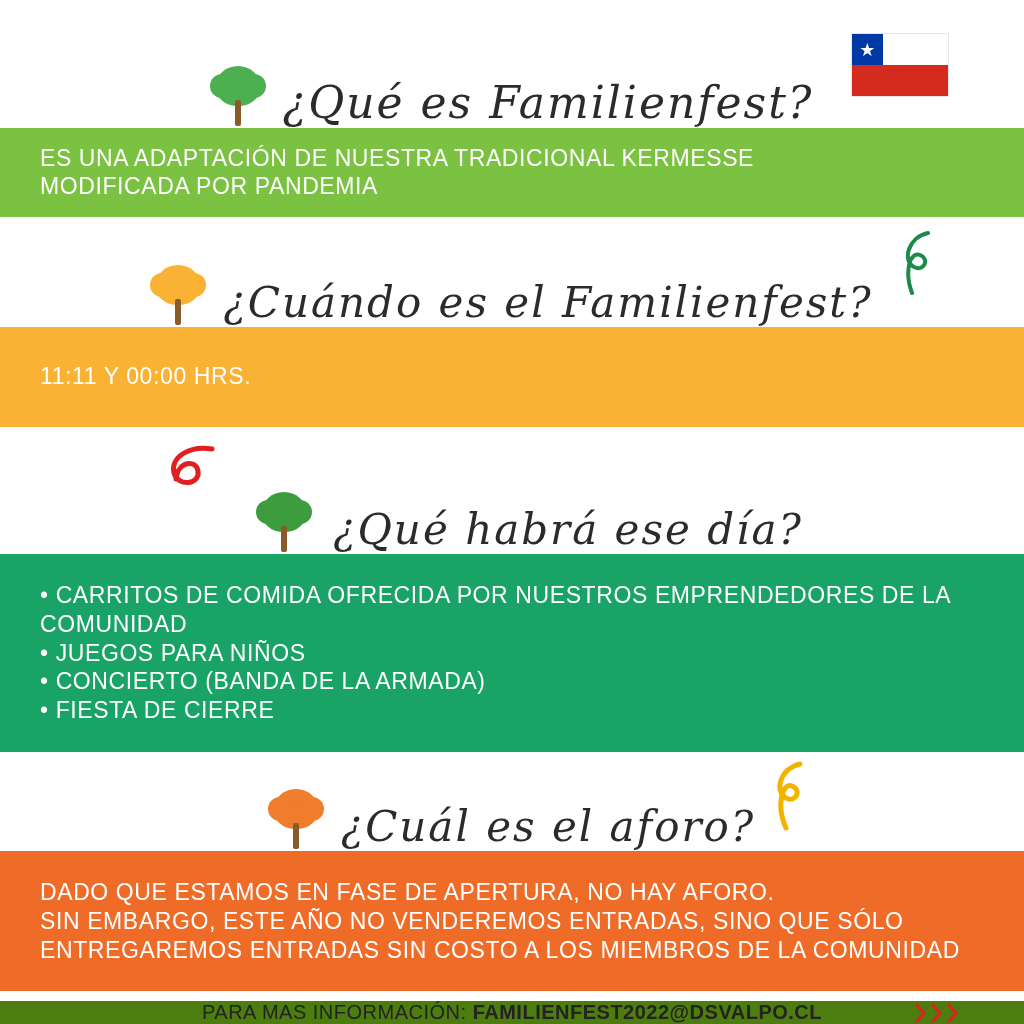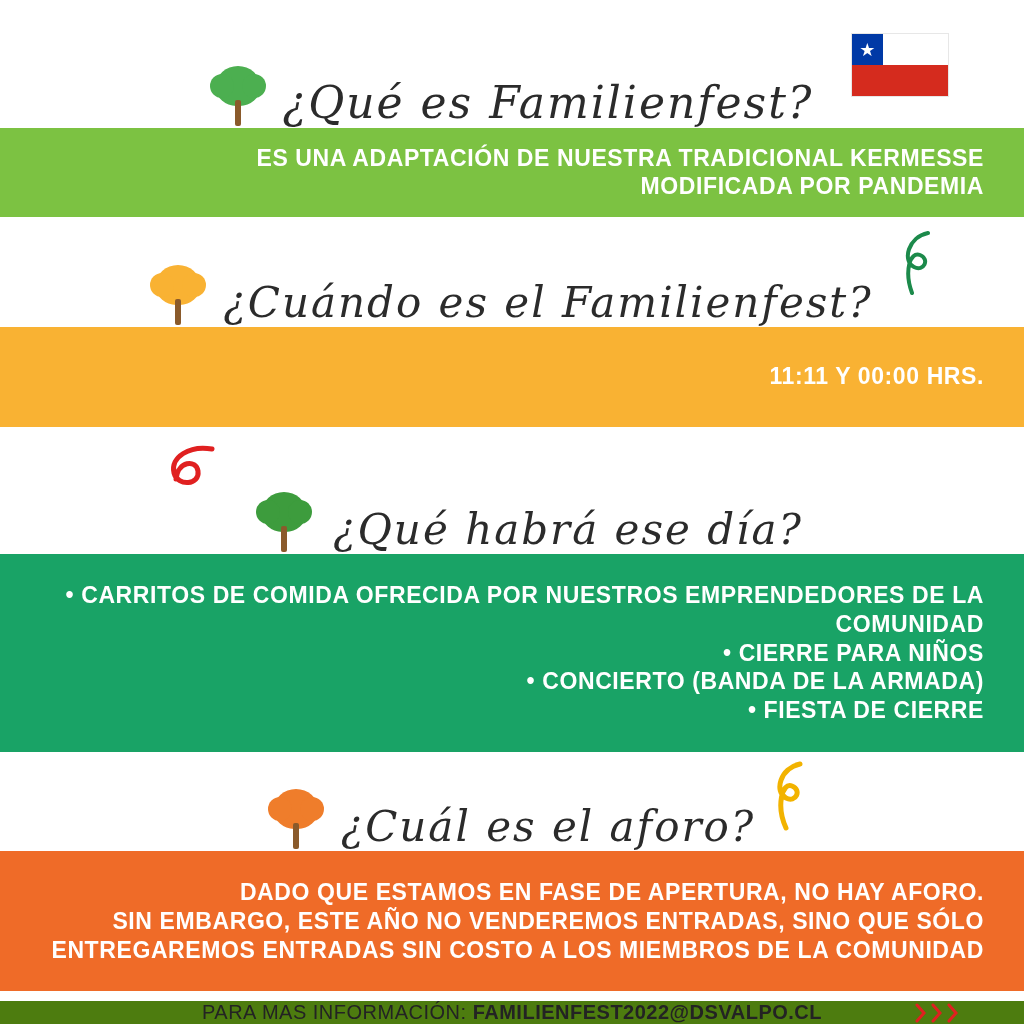--- a/index.html
+++ b/index.html
@@ -36,23 +36,23 @@
     color: #2b2b2b;
     letter-spacing: 2px;
     white-space: nowrap;
   }
 
   
   .band {
     display: flex;
     align-items: center;
     justify-content: center;
-    text-align: right;
+    text-align: left;
     color: #ffffff;
-    font-weight: bold;
+    font-weight: normal;
     letter-spacing: 0.6px;
     line-height: 1.25;
     padding: 14px 40px;
     box-sizing: border-box;
   }
   .band .band-inner {
     width: 100%;
   }
   .band-line {
     display: block;
@@ -235,21 +235,21 @@
       <span class="crown" style="background:#3d9c3d;"></span>
       <span class="trunk"></span>
     </span>
     <span class="q-text" style="font-size:42px;">¿Qué habrá ese día?</span>
   </div>
 
   <div class="band" style="height:198px;background:#19a366;font-size:23px;">
     <div class="band-inner">
       <span class="band-line">• CARRITOS DE COMIDA OFRECIDA POR NUESTROS EMPRENDEDORES DE LA</span>
       <span class="band-line">COMUNIDAD</span>
-      <span class="band-line">• CIERRE PARA NIÑOS</span>
+      <span class="band-line">• JUEGOS PARA NIÑOS</span>
       <span class="band-line">• CONCIERTO (BANDA DE LA ARMADA)</span>
       <span class="band-line">• FIESTA  DE CIERRE</span>
     </div>
   </div>
 
   <div class="q-row" style="height:100px;">
     <span class="tree" style="margin-right:18px;">
       <span class="crown" style="background:#ef7d2b;"></span>
       <span class="trunk"></span>
     </span>

